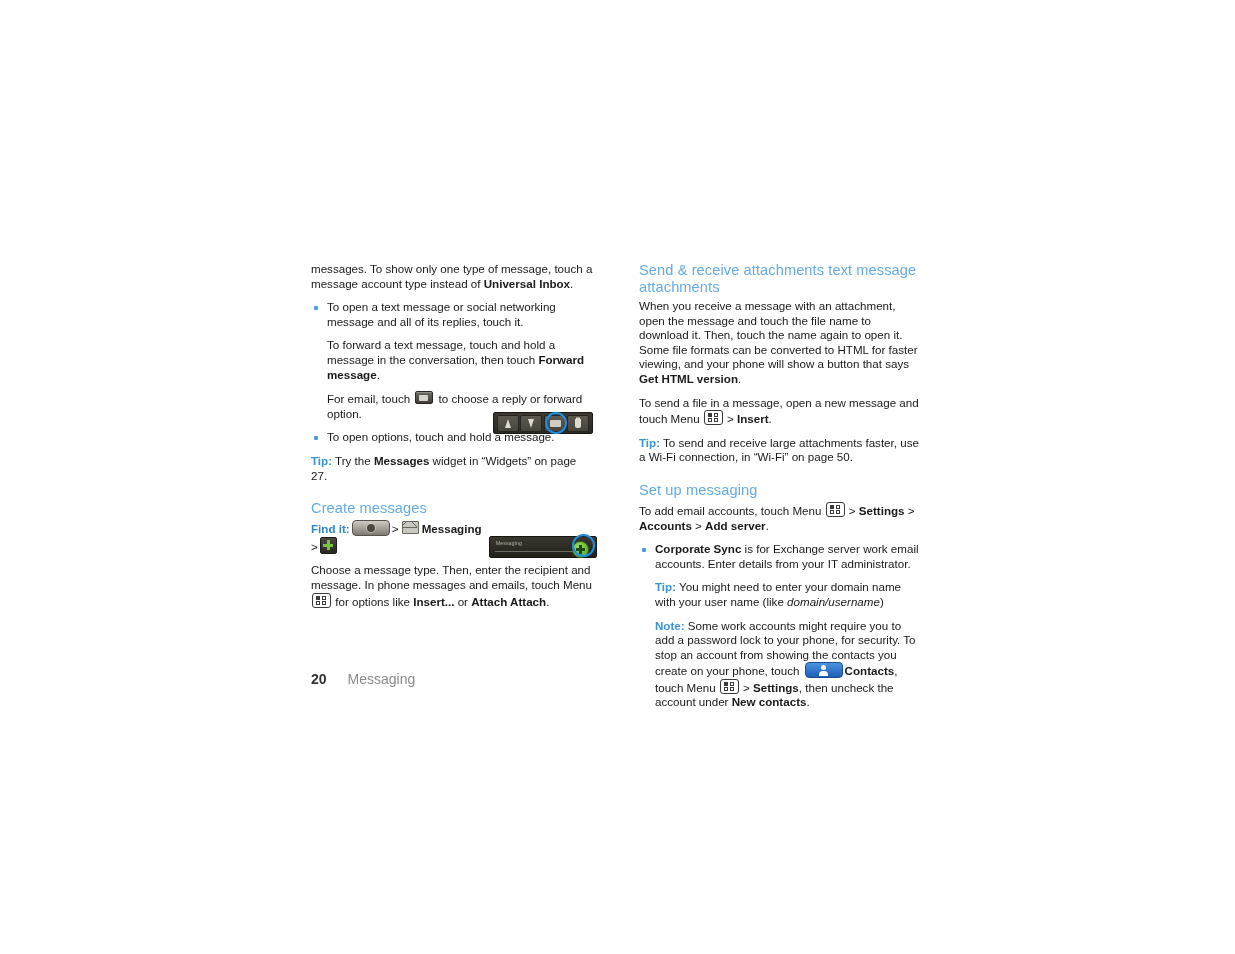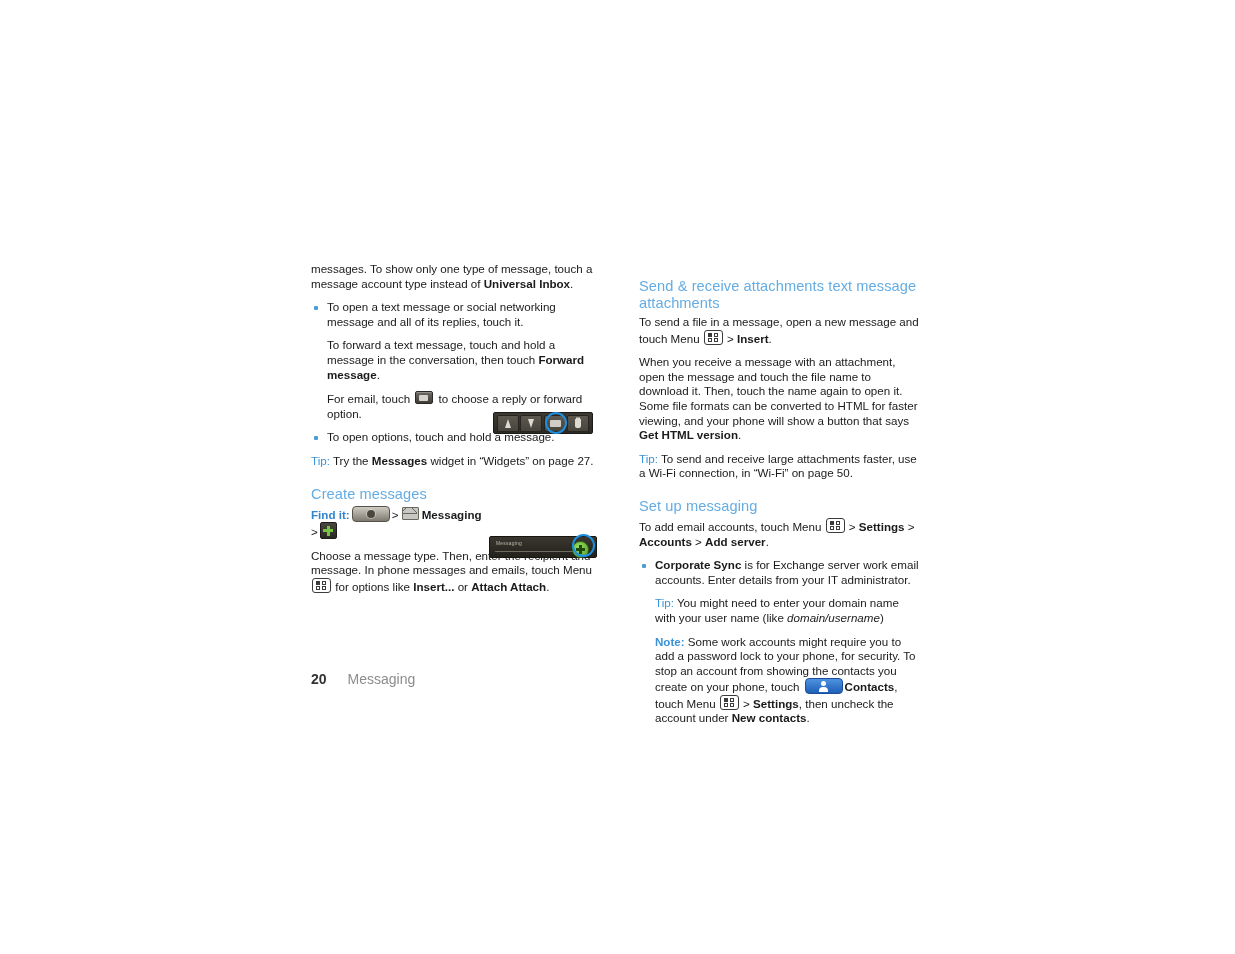--- a/index.html
+++ b/index.html
@@ -32,21 +32,21 @@
   p { margin: 0 0 9px 0; }
 
   .h2 {
     color: #64ace3;
     font-size: 14.6px;
     line-height: 17px;
     font-weight: normal;
     margin: 0 0 3px 0;
     letter-spacing: 0.1px;
   }
-  .h2.tight { margin-top: 16px; }
+  .h2.tight { margin-top: 0; }
   .sec-gap { margin-top: 17px; }
 
   .bullet-list { margin: 0; padding: 0; list-style: none; }
   .bullet-item {
     position: relative;
     padding-left: 16px;
     margin-bottom: 9px;
   }
   .bullet-item::before {
     content: "";
@@ -59,21 +59,21 @@
     border-radius: 1px;
   }
   .sub-para {
     padding-left: 16px;
     margin-bottom: 9px;
   }
 
   b, .bold { font-weight: bold; }
   i, .ital { font-style: italic; }
 
-  .label-tip  { color: #3a93d8; font-weight: normal; }
+  .label-tip  { color: #3a93d8; font-weight: bold; }
   .label-note { color: #3a93d8; font-weight: bold; }
   .label-find { color: #2f86cf; font-weight: bold; }
 
   
   .ico {
     display: inline-block;
     vertical-align: -3px;
   }
   
   .ico-menu {
@@ -392,23 +392,23 @@
     <span class="mb-label">Messaging</span>
     <span class="mb-rule"></span>
     <span class="mb-plus"></span>
   </div>
   <div class="highlight-ring ring-plus"></div>
 
   <div class="col col-right">
 
     <h2 class="h2 tight">Send &amp; receive attachments text message attachments</h2>
 
+    <p><span>When you receive a message with an attachment, open the message and touch the file name to download it. Then, touch the name again to open it. Some file formats can be converted to HTML for faster viewing, and your phone will show a button that says </span><b>Get HTML version</b><span>.</span></p>
+
     <p><span>To send a file in a message, open a new message and touch Menu </span><span class="ico ico-menu"><i></i><i></i><i></i><i></i></span><span> &gt; </span><b>Insert</b><span>.</span></p>
-
-    <p><span>When you receive a message with an attachment, open the message and touch the file name to download it. Then, touch the name again to open it. Some file formats can be converted to HTML for faster viewing, and your phone will show a button that says </span><b>Get HTML version</b><span>.</span></p>
 
     <p><span class="label-tip">Tip:</span><span> To send and receive large attachments faster, use a Wi-Fi connection, in “Wi-Fi” on page 50.</span></p>
 
     <h2 class="h2 sec-gap">Set up messaging</h2>
 
     <p><span>To add email accounts, touch Menu </span><span class="ico ico-menu"><i></i><i></i><i></i><i></i></span><span> &gt; </span><b>Settings</b><span> &gt; </span><b>Accounts</b><span> &gt; </span><b>Add server</b><span>.</span></p>
 
     <ul class="bullet-list">
       <li class="bullet-item">
         <b>Corporate Sync</b><span> is for Exchange server work email accounts. Enter details from your IT administrator.</span>

